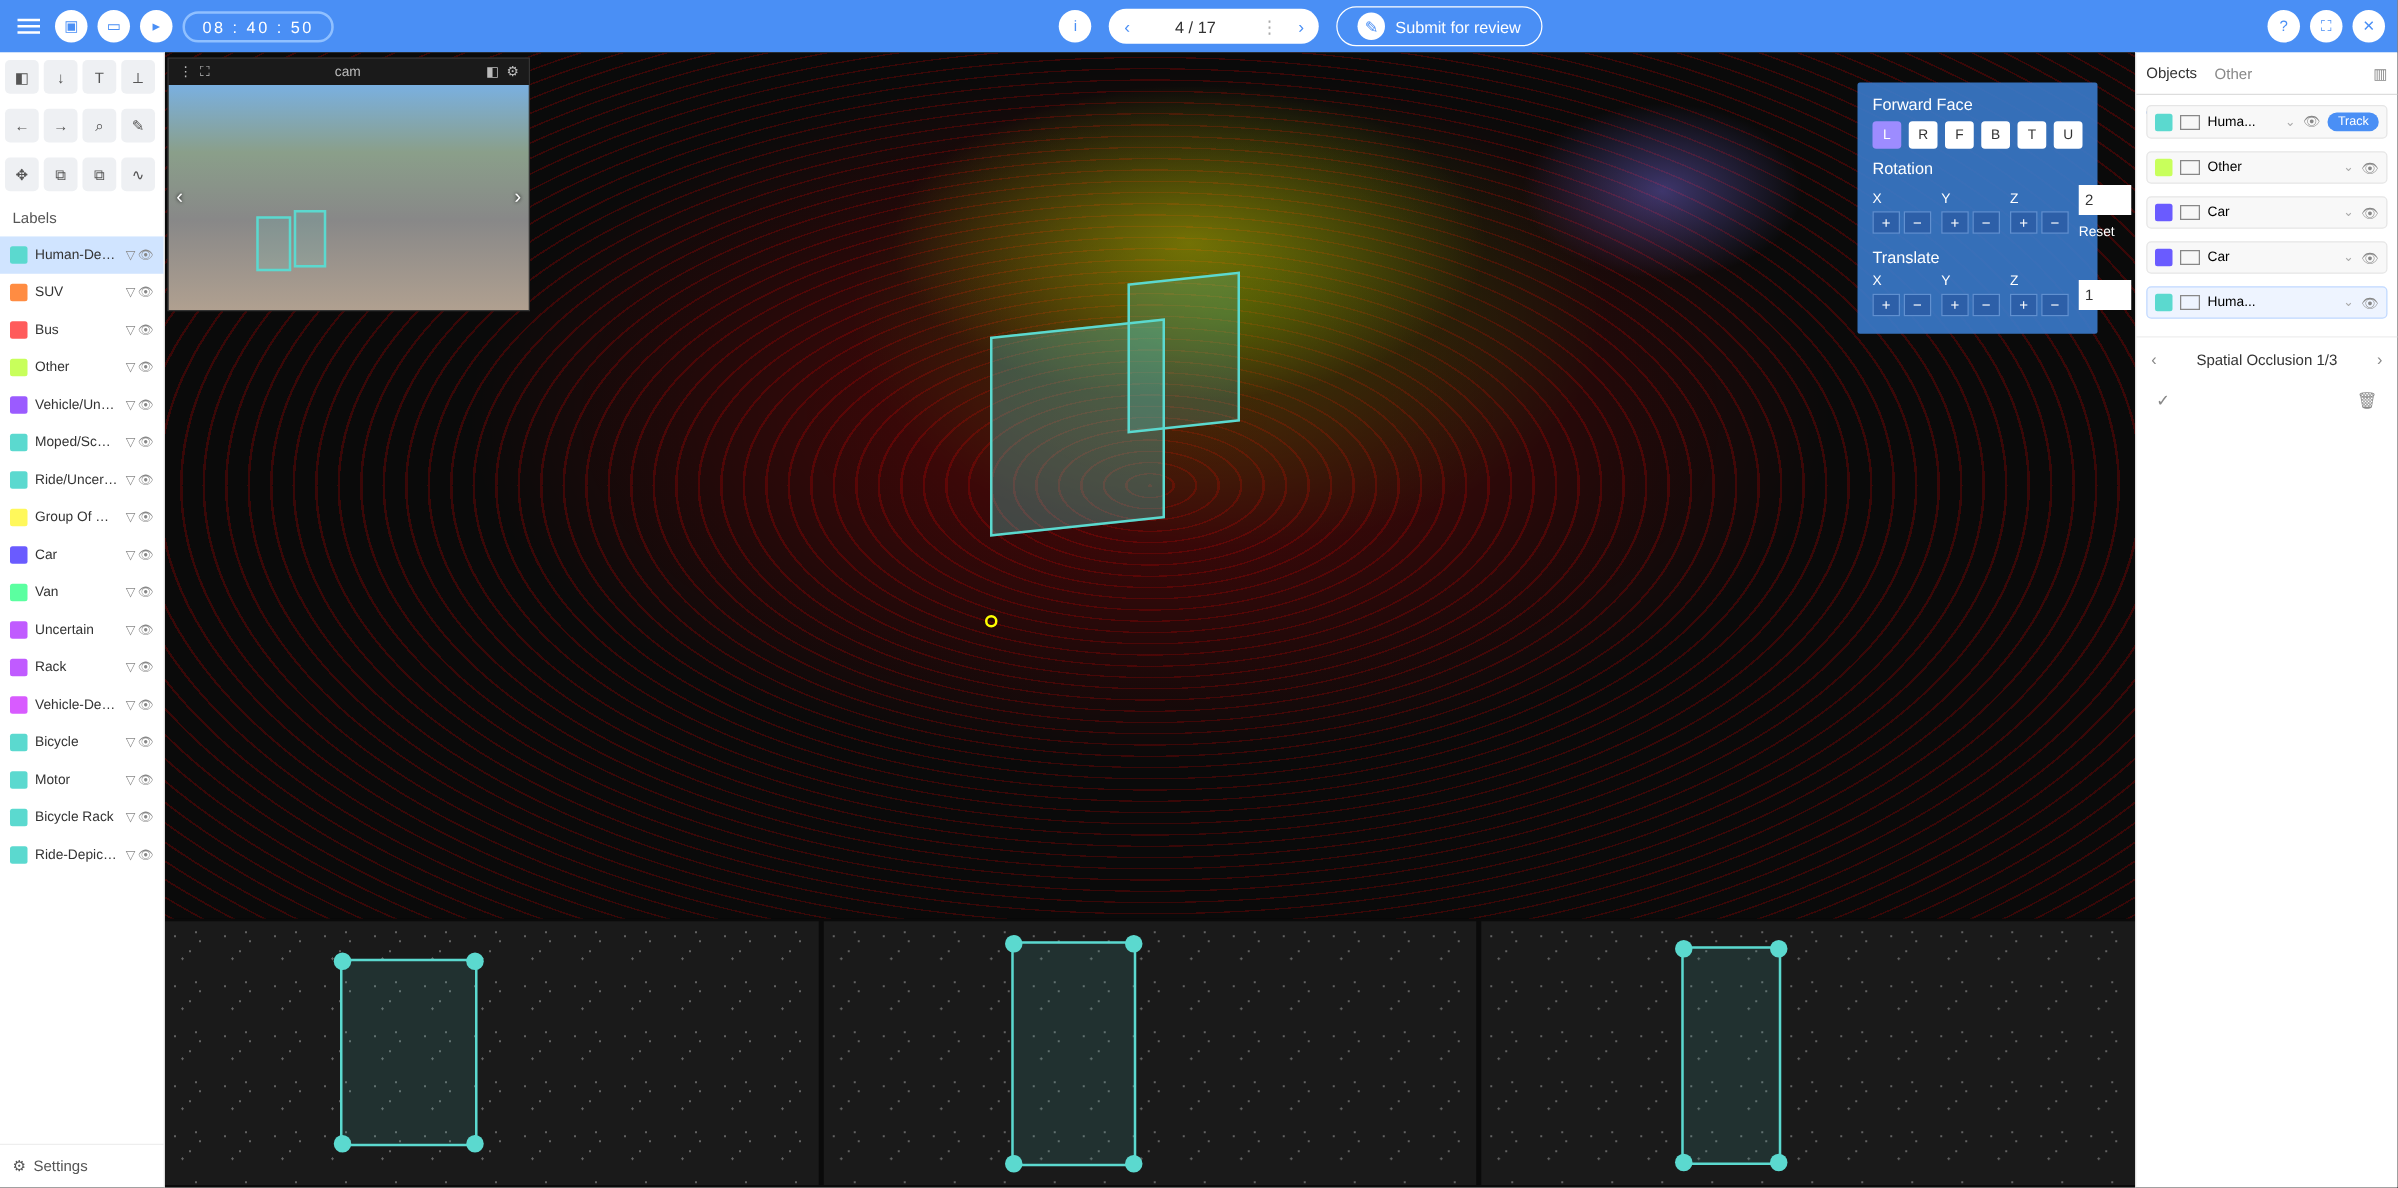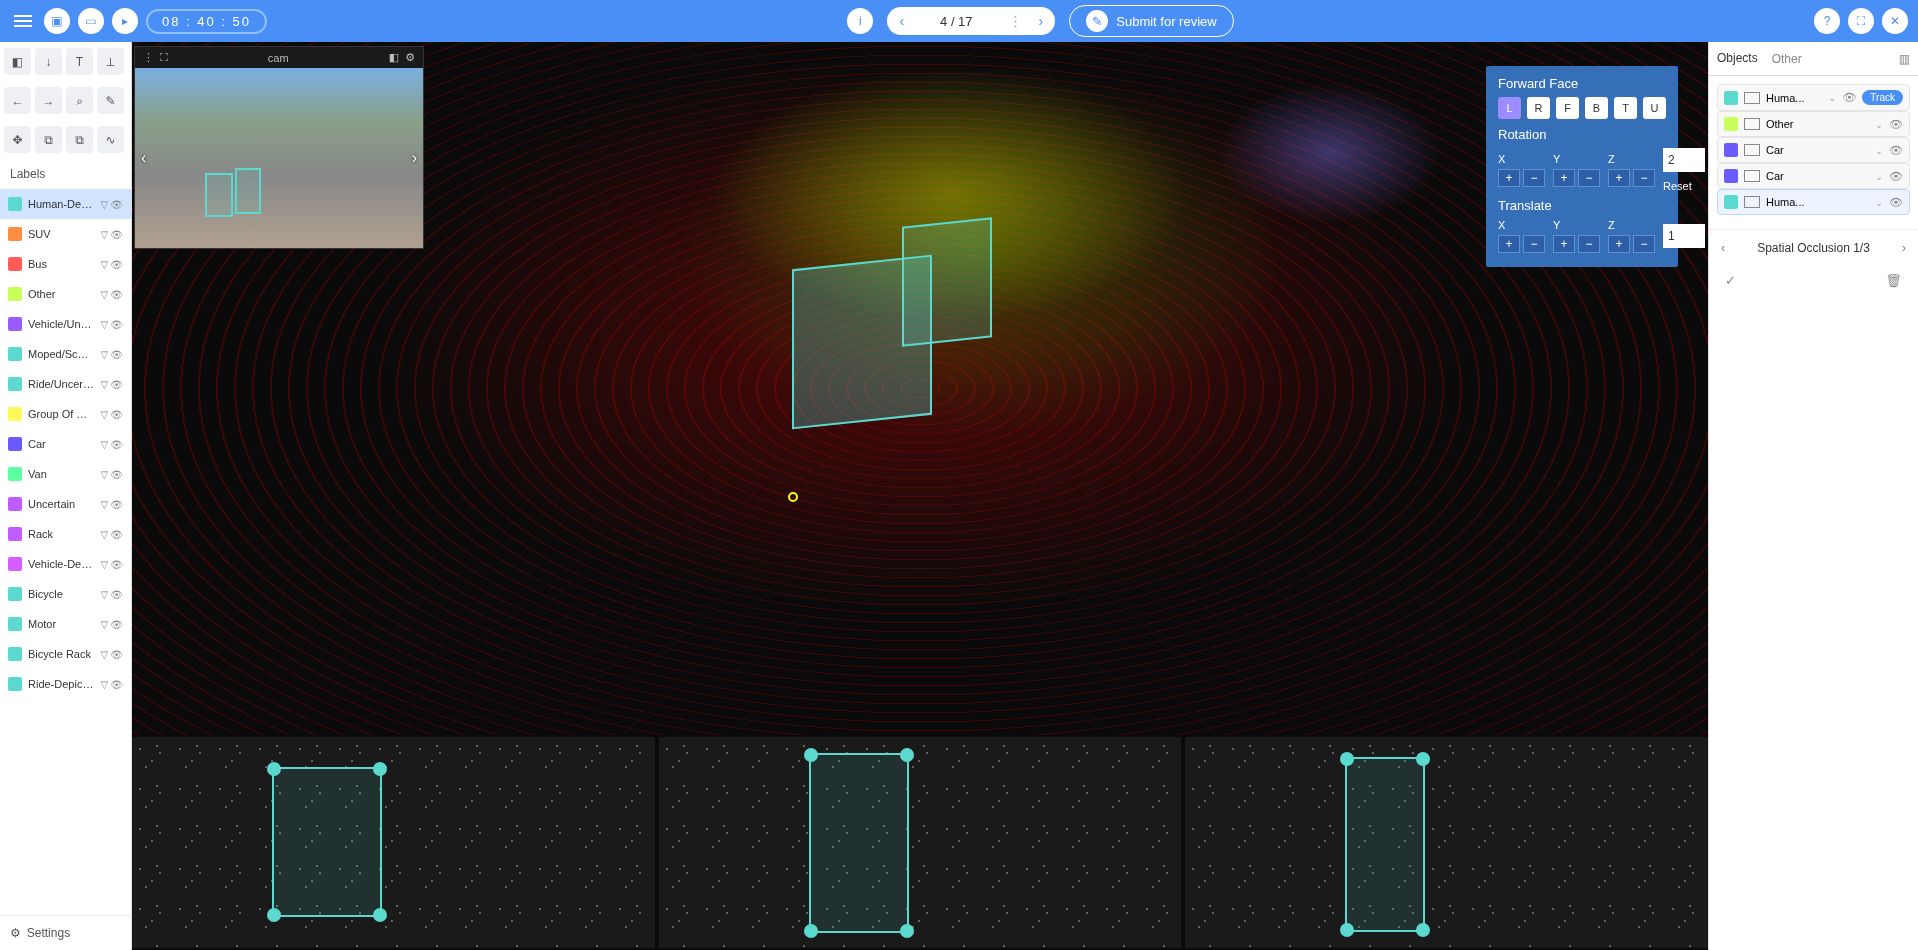--- a/index.html
+++ b/index.html
@@ -76,21 +76,21 @@
 .ortho-box { position: absolute; border: 2px solid #5bd9cf; background: rgba(90,220,210,0.12); }
 .handle { position: absolute; width: 14px; height: 14px; background: #5bd9cf; border-radius: 50%; }
 .pts { position:absolute; inset:0; background-image: radial-gradient(circle at 20% 30%, #aaa 1px, transparent 1px), radial-gradient(circle at 50% 60%, #aaa 1px, transparent 1px), radial-gradient(circle at 70% 40%, #aaa 1px, transparent 1px), radial-gradient(circle at 35% 75%, #aaa 1px, transparent 1px), radial-gradient(circle at 62% 22%, #aaa 1px, transparent 1px); background-size: 40px 40px; opacity:0.5; }
 
 
 .right-panel { width: 210px; background: white; border-left: 1px solid #ddd; display: flex; flex-direction: column; font-size: 12px; }
 .rp-tabs { display: flex; border-bottom: 1px solid #ddd; padding: 0 8px; align-items: center; height: 34px; gap: 14px; }
 .rp-tab { padding: 24px 0; cursor: pointer; color: #888; }
 .rp-tab.active { color: #333; border-bottom: 2px solid #4a8ff5; }
 .rp-tabs .spacer { flex: 1; }
-.obj-list { padding: 8px; display: flex; flex-direction: column; }
+.obj-list { padding: 8px; display: flex; flex-direction: column; gap: 10px; }
 .obj-item { display: flex; align-items: center; gap: 6px; background: #f8f8f8; border: 1px solid #e5e5e5; border-radius: 4px; padding: 5px 6px; }
 .obj-item.sel { background: #eef4ff; border-color: #c0d8ff; }
 .obj-swatch { width: 14px; height: 14px; border-radius: 2px; }
 .obj-shape { width: 16px; height: 12px; border: 1px solid #888; }
 .obj-name { flex: 1; font-size: 11px; overflow: hidden; text-overflow: ellipsis; white-space: nowrap; }
 .chev { color: #aaa; font-size: 10px; }
 .eye { color: #888; font-size: 11px; }
 .track-btn { background: #4a8ff5; color: white; border-radius: 10px; padding: 2px 8px; font-size: 10px; }
 .obj-details { padding: 6px 10px; font-size: 11px; color: #555; line-height: 1.5; }
 .paste-input { width: 100%; border: 1px solid #ddd; border-radius: 4px; padding: 4px 6px; font-size: 11px; margin-top: 4px; }

